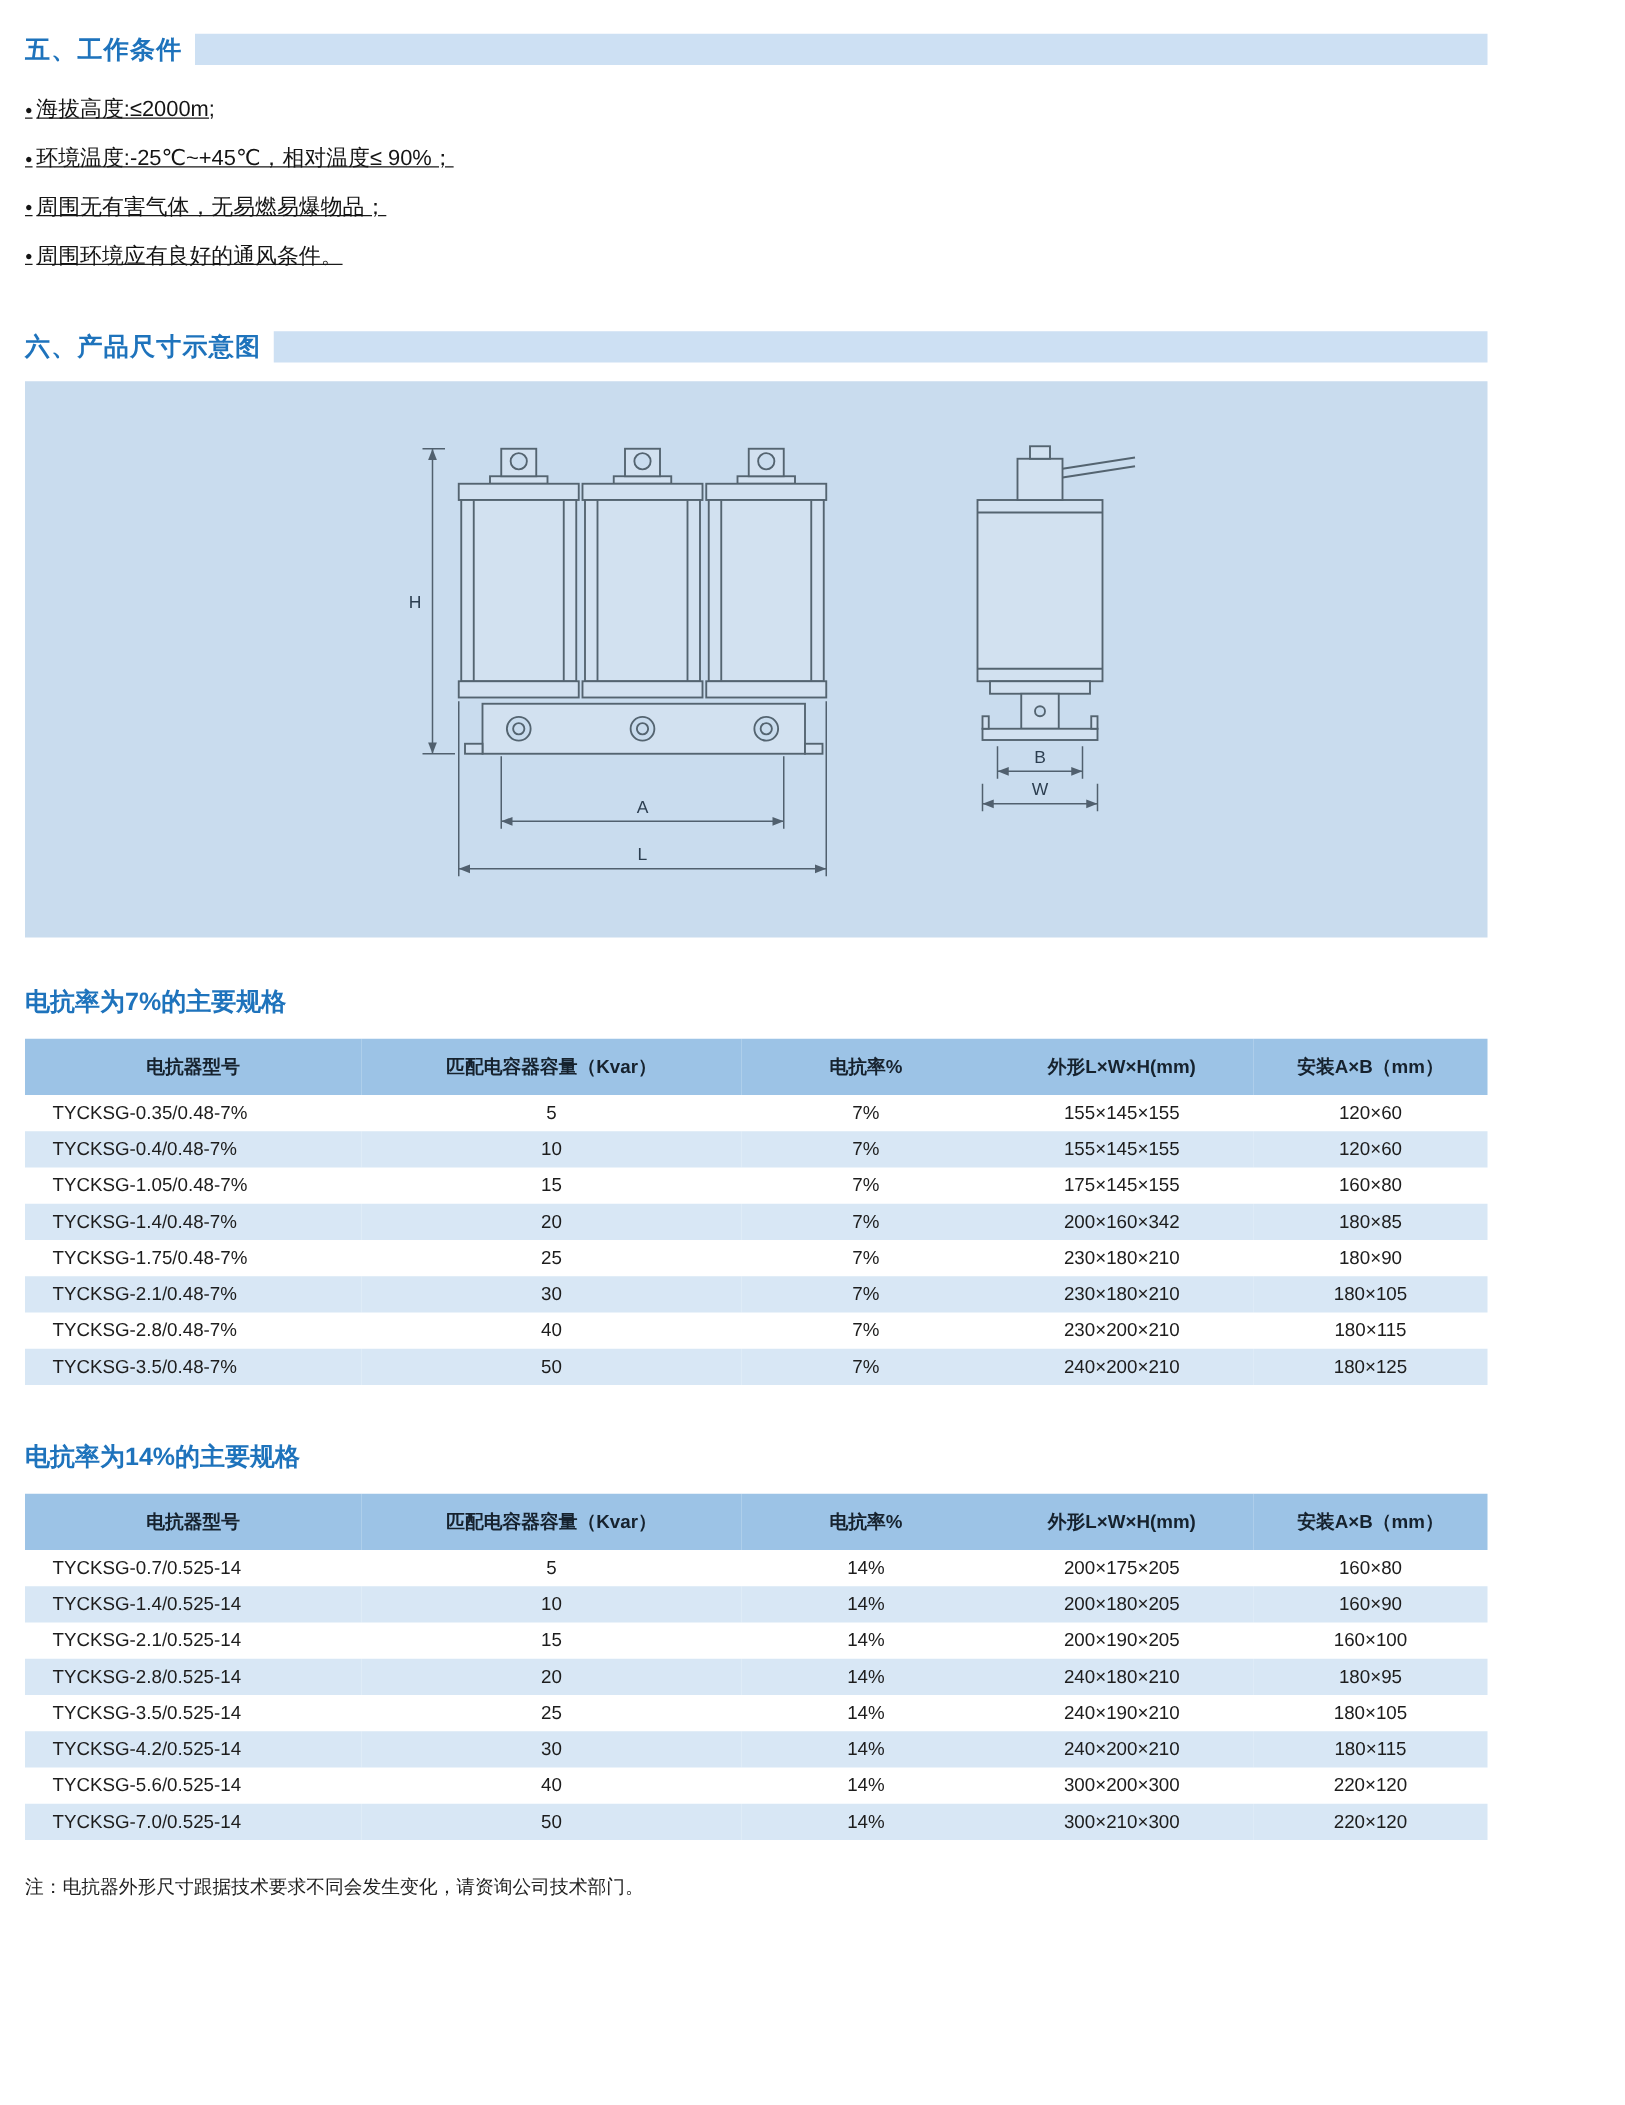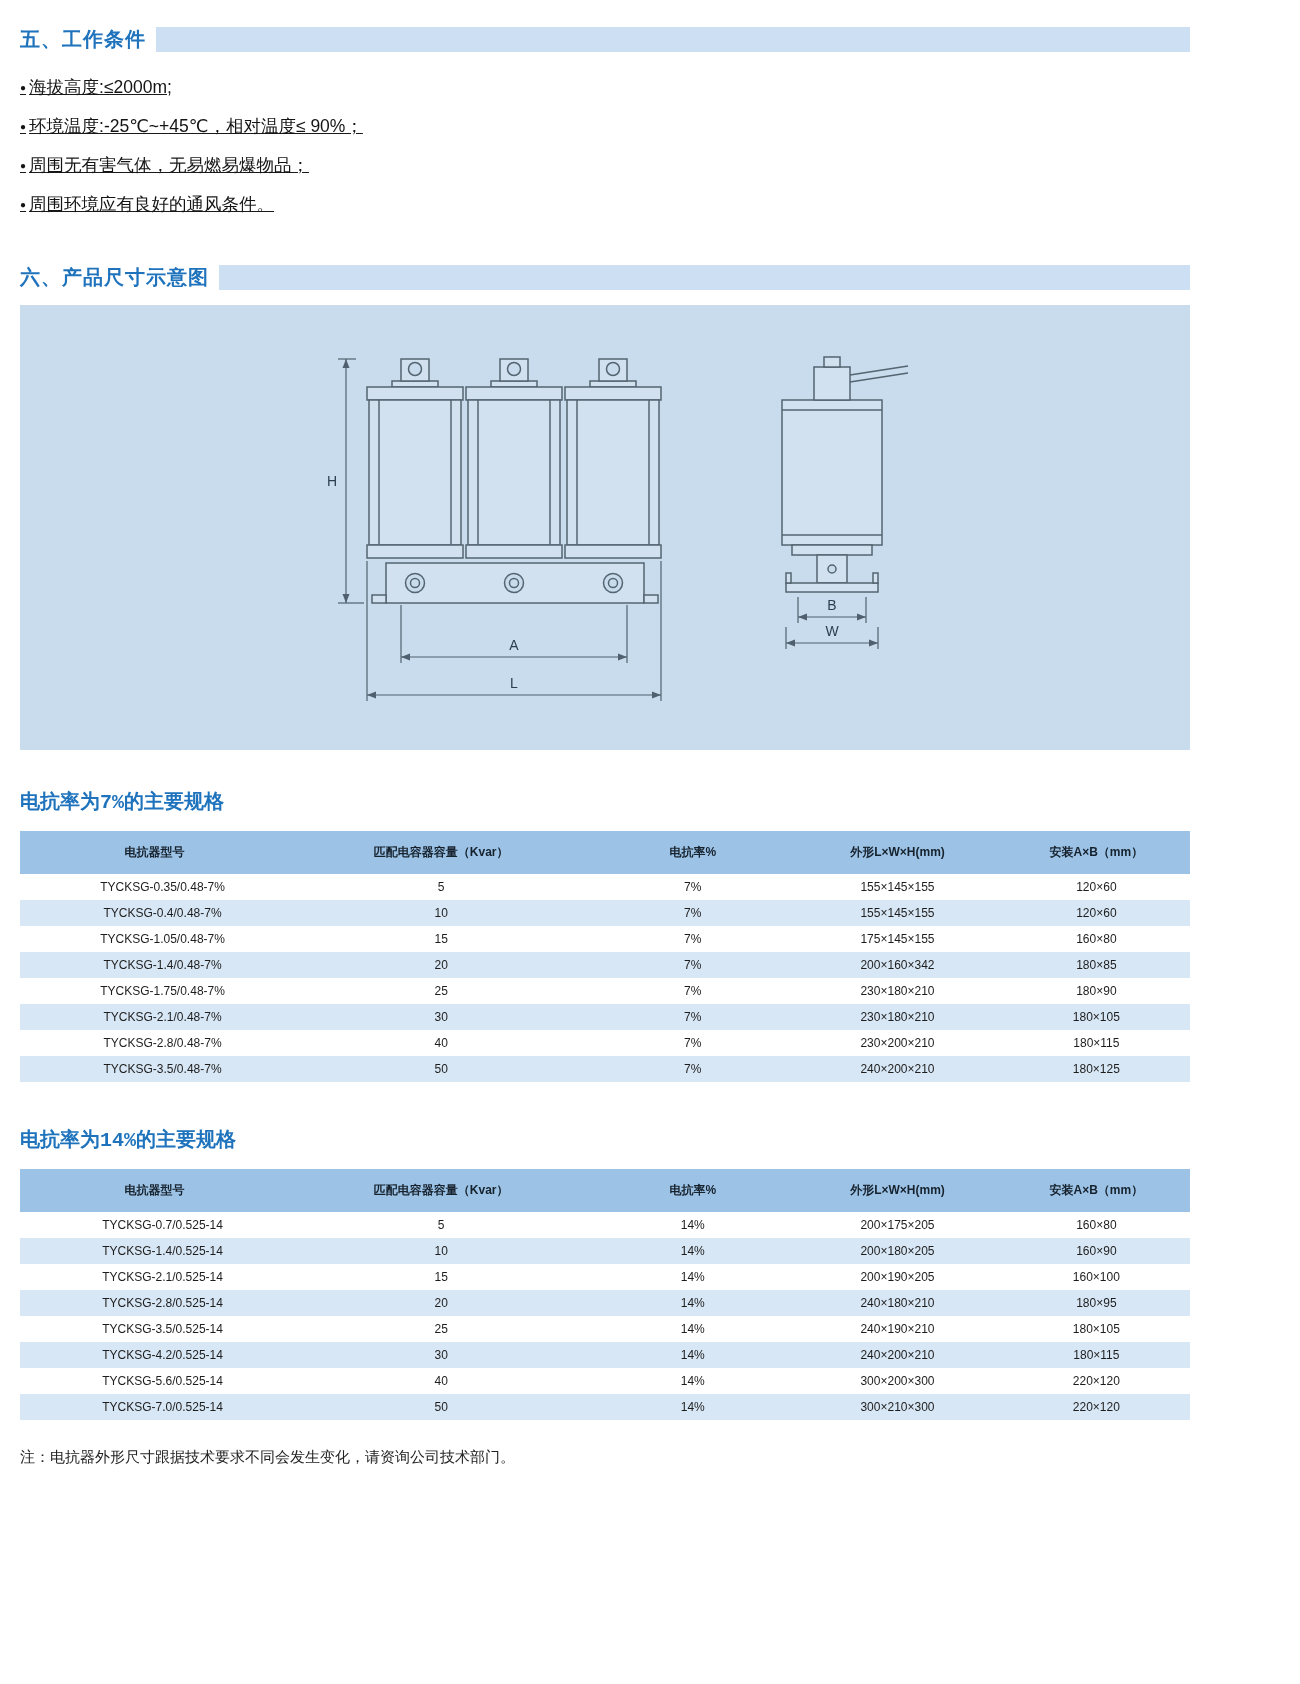--- a/index.html
+++ b/index.html
@@ -13,26 +13,26 @@
 
   .bullets { list-style: none; margin: 22px 0 0 0; padding: 0; text-decoration: underline; }
   .bullets li { font-size: 17.5px; color: #141414; margin-bottom: 15px; }
   .bullets li::before { content: "●"; font-size: 10px; margin-right: 3px; vertical-align: 2px; color: #141414; }
 
   .sec-6 { margin-top: 48px; }
   .diagram-panel { margin-top: 14px; width: 100%; height: 445px; background: #c9dcee; }
   .drawing { width: 100%; height: 100%; display: block; }
   .drawing text { font-family: "Liberation Sans", "DejaVu Sans", sans-serif; }
 
-  .table-title { margin: 38px 0 16px 0; font-size: 20px; font-weight: bold; color: #1e73bc; font-family: Liberation Mono, monospace; }
-  table.spec-table { width: 100%; border-collapse: collapse; font-size: 12px; table-layout: fixed; }
+  .table-title { margin: 38px 0 16px 0; font-size: 20px; font-weight: bold; color: #1e73bc; }
+  table.spec-table { width: 100%; border-collapse: collapse; font-size: 15px; table-layout: fixed; }
   .spec-table thead th { background: #9cc3e6; color: #16222e; font-weight: bold; padding: 13px 6px; text-align: center; }
   .spec-table tbody td { padding: 6px 6px; text-align: center; color: #1d1d1d; }
   .spec-table tbody tr:nth-child(even) { background: #d8e7f5; }
-  .spec-table tbody td:first-child { text-align: center; padding-left: 22px; }
+  .spec-table tbody td:first-child { text-align: left; padding-left: 22px; }
 
   .footnote { margin-top: 28px; font-size: 15px; color: #222; }
 </style>
 </head>
 <body>
 
 <div class="page">
 
   <section>
     <div class="sec-header">

